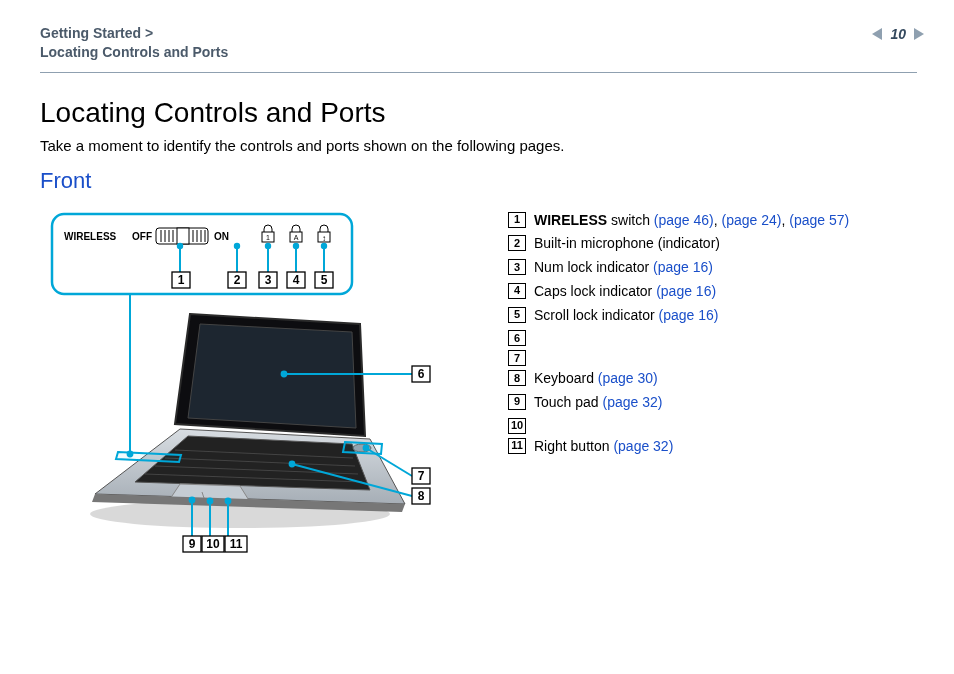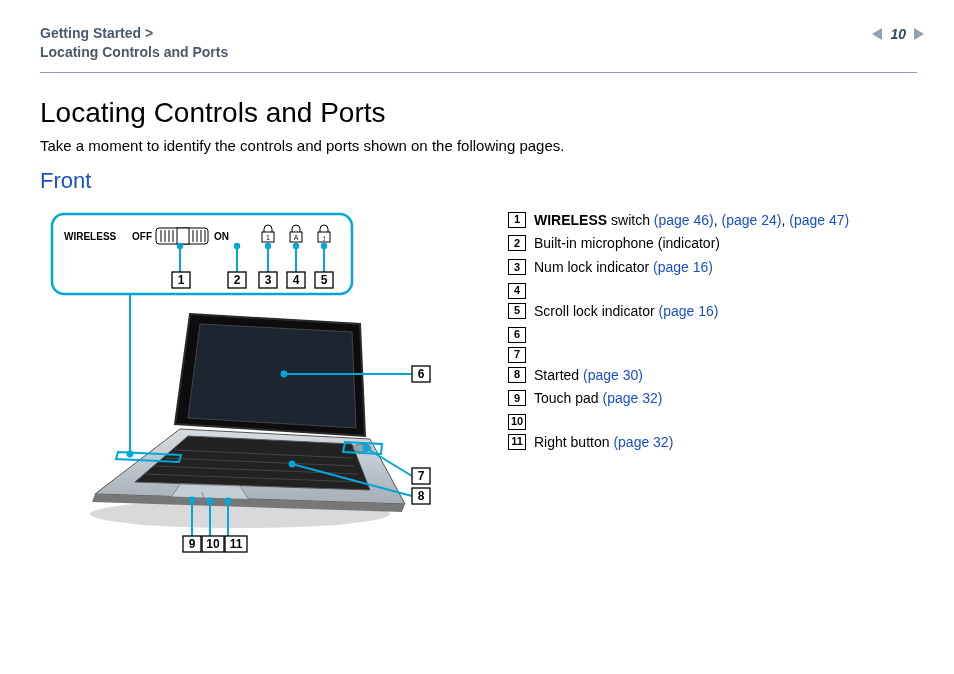--- a/index.html
+++ b/index.html
@@ -257,46 +257,47 @@
           <text x="173" y="344">10</text>
           <rect x="185" y="332" width="22" height="16" fill="#fff" stroke="#000" stroke-width="1.3"></rect>
           <text x="196" y="344">11</text>
         </g>
       </svg>
     </div>
 
     <div class="legend" id="legend">
         <div class="legend-row">
           <span class="numbox">1</span>
-          <span class="legend-text"><b>WIRELESS</b><span> switch </span><span class="link">(page 46)</span><span>, </span><span class="link">(page 24)</span><span>, </span><span class="link">(page 47)</span></span>
+          <span class="legend-text"><b>WIRELESS</b><span> switch </span><span class="link">(page 46)</span><span>, </span><span class="link">(page 24)</span><span>, </span><span class="link">(page 57)</span></span>
         </div>
         <div class="legend-row">
           <span class="numbox">2</span>
           <span class="legend-text"><span>Built-in microphone (indicator)</span></span>
         </div>
         <div class="legend-row">
           <span class="numbox">3</span>
           <span class="legend-text"><span>Num lock indicator </span><span class="link">(page 16)</span></span>
         </div>
         <div class="legend-row">
           <span class="numbox">4</span>
+          <span class="legend-text"><span>Caps lock indicator </span><span class="link">(page 16)</span></span>
         </div>
         <div class="legend-row">
           <span class="numbox">5</span>
           <span class="legend-text"><span>Scroll lock indicator </span><span class="link">(page 16)</span></span>
         </div>
         <div class="legend-row">
           <span class="numbox">6</span>
         </div>
         <div class="legend-row">
           <span class="numbox">7</span>
         </div>
         <div class="legend-row">
           <span class="numbox">8</span>
-          <span class="legend-text"><span>Started </span><span class="link">(page 30)</span></span>
+          <span class="legend-text"><span>Keyboard </span><span class="link">(page 30)</span></span>
         </div>
         <div class="legend-row">
           <span class="numbox">9</span>
           <span class="legend-text"><span>Touch pad </span><span class="link">(page 32)</span></span>
         </div>
         <div class="legend-row">
           <span class="numbox">10</span>
         </div>
         <div class="legend-row">
           <span class="numbox">11</span>

